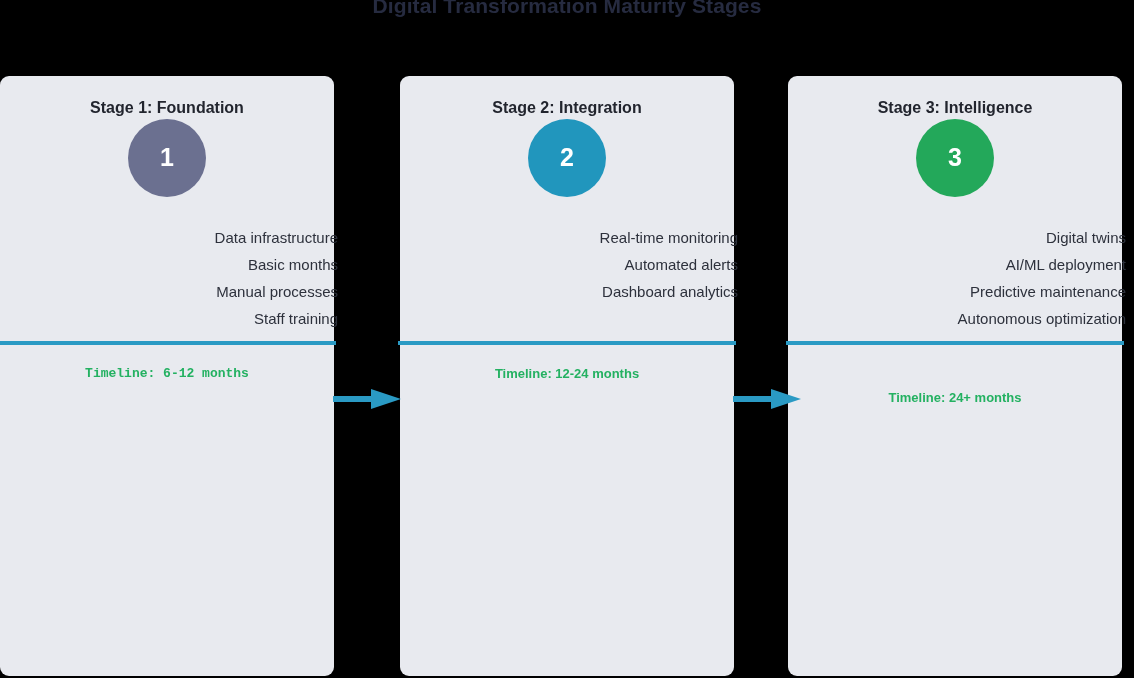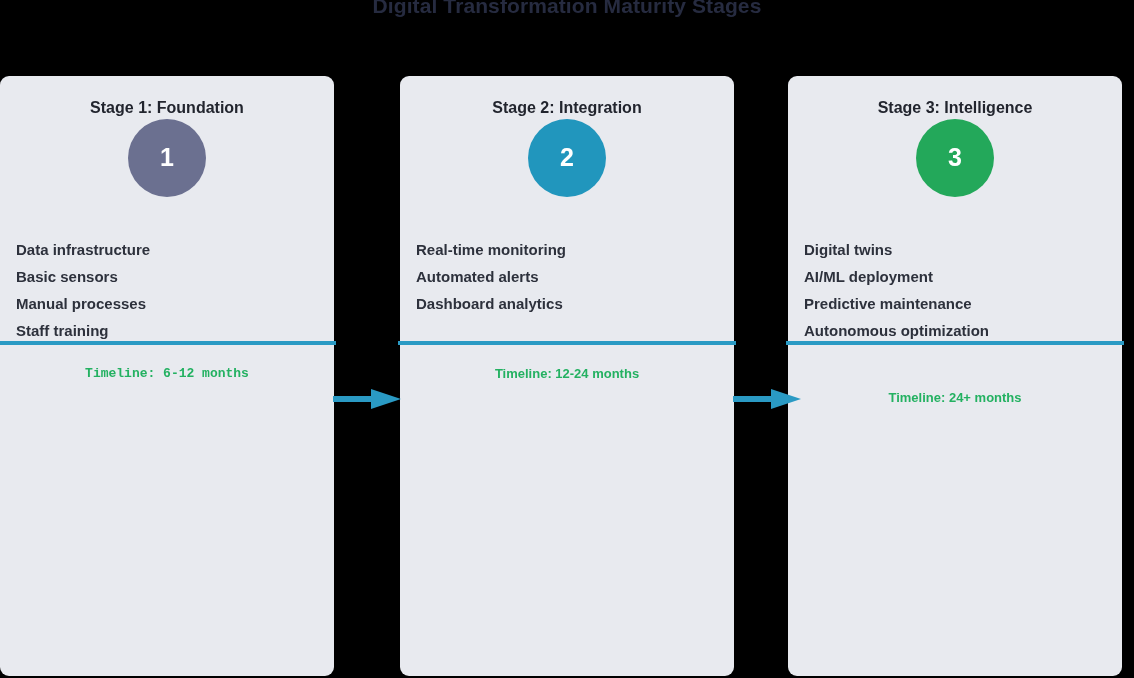--- a/index.html
+++ b/index.html
@@ -81,25 +81,24 @@
     font-weight: bold;
     line-height: 1;
     margin-top: -1px;
   }
 
   .feature-list {
     position: absolute;
     top: 144px;
     left: 0;
     width: 100%;
-    text-align: left;
+    text-align: right;
     padding: 0;
-    margin: 16px;
+    margin: 4px;
     list-style: none;
-    font-weight: bold;
   }
   .feature-item {
     font-size: 15px;
     color: #2d313c;
     line-height: 27px;
     height: 27px;
     white-space: nowrap;
   }
 
   .card-divider {
@@ -142,21 +141,21 @@
 
   <div class="page-title" style="color: rgb(38, 43, 64);">Digital Transformation Maturity Stages</div>
 
   <div class="stage-card card-0" style="background: rgb(232, 234, 239);">
     <div class="stage-title" style="color: rgb(34, 37, 46);">Stage 1: Foundation</div>
     <div class="stage-circle" style="background: rgb(107, 112, 144);">
       <span class="stage-circle-num" style="color: rgb(255, 255, 255);">1</span>
     </div>
     <ul class="feature-list">
       <li class="feature-item" style="color: rgb(45, 49, 60);">Data infrastructure</li>
-      <li class="feature-item" style="color: rgb(45, 49, 60);">Basic sensors</li>
+      <li class="feature-item" style="color: rgb(45, 49, 60);">Basic months</li>
       <li class="feature-item" style="color: rgb(45, 49, 60);">Manual processes</li>
       <li class="feature-item" style="color: rgb(45, 49, 60);">Staff training</li>
     </ul>
     <div class="card-divider" style="background: rgb(42, 154, 196);"></div>
     <div class="timeline-label" style="color: rgb(35, 177, 97); font-family: Liberation Mono, monospace;">Timeline: 6-12 months</div>
   </div>
 
   <div class="stage-card card-1" style="background: rgb(232, 234, 239);">
     <div class="stage-title" style="color: rgb(34, 37, 46);">Stage 2: Integration</div>
     <div class="stage-circle" style="background: rgb(33, 150, 189);">

